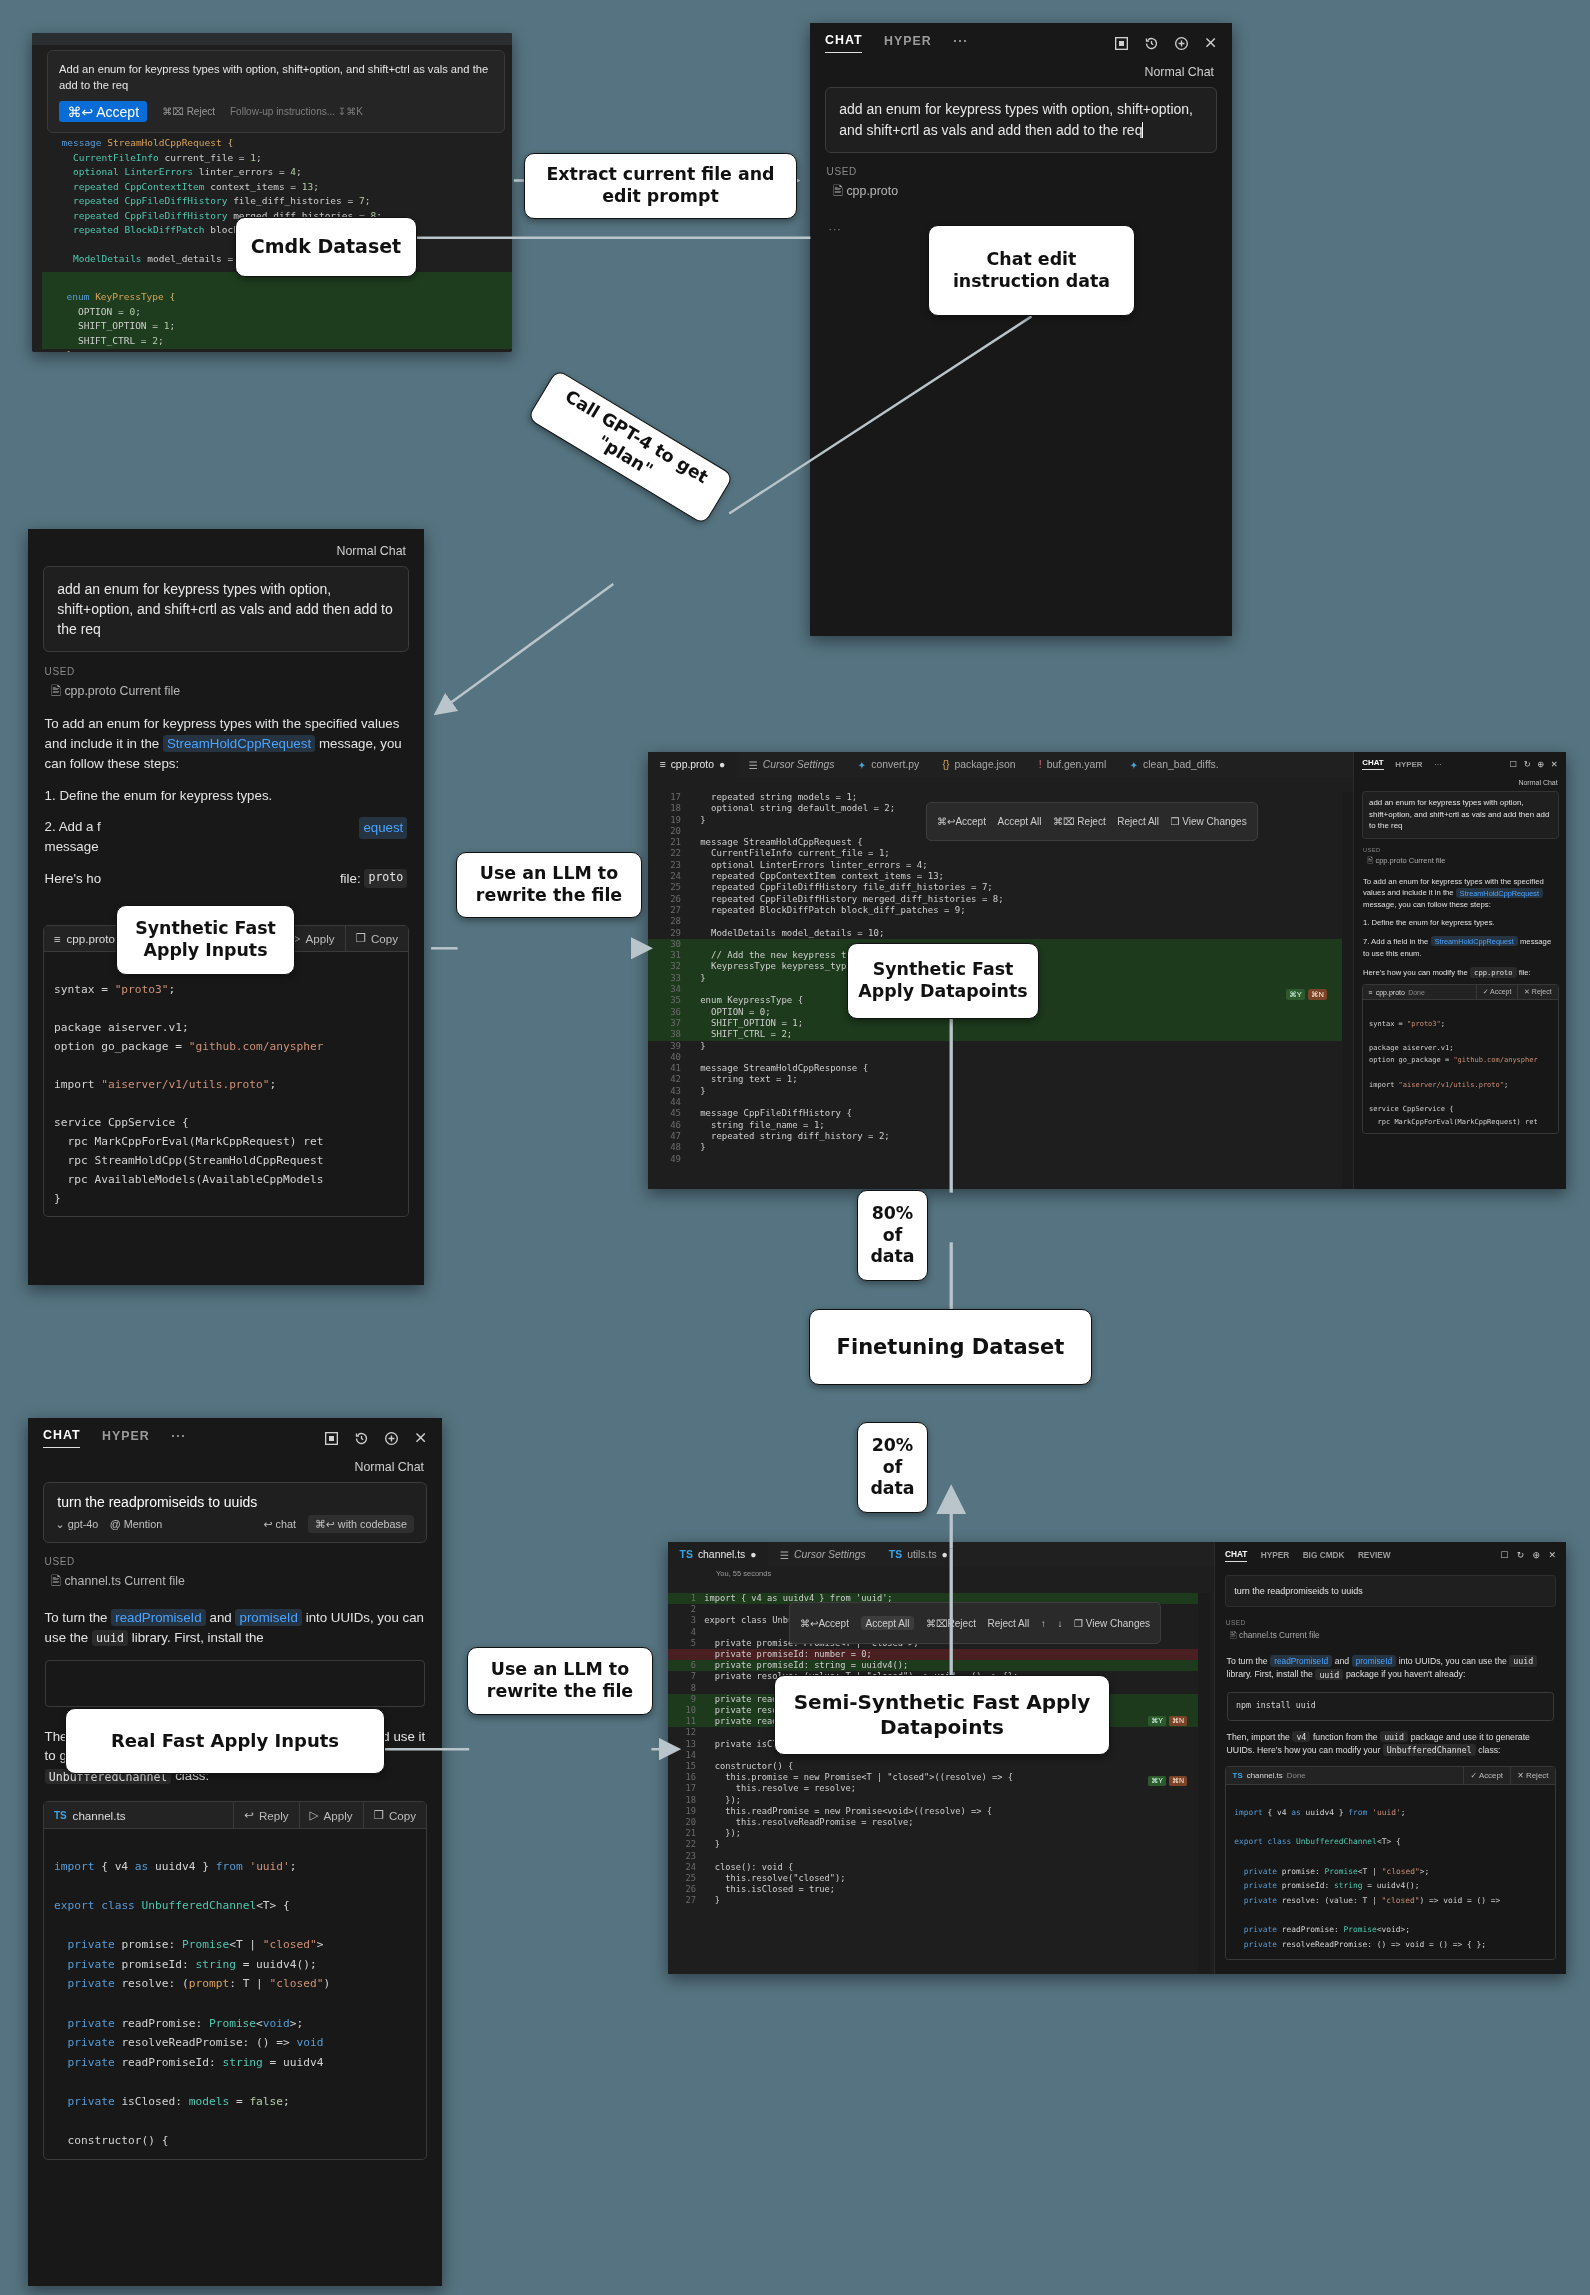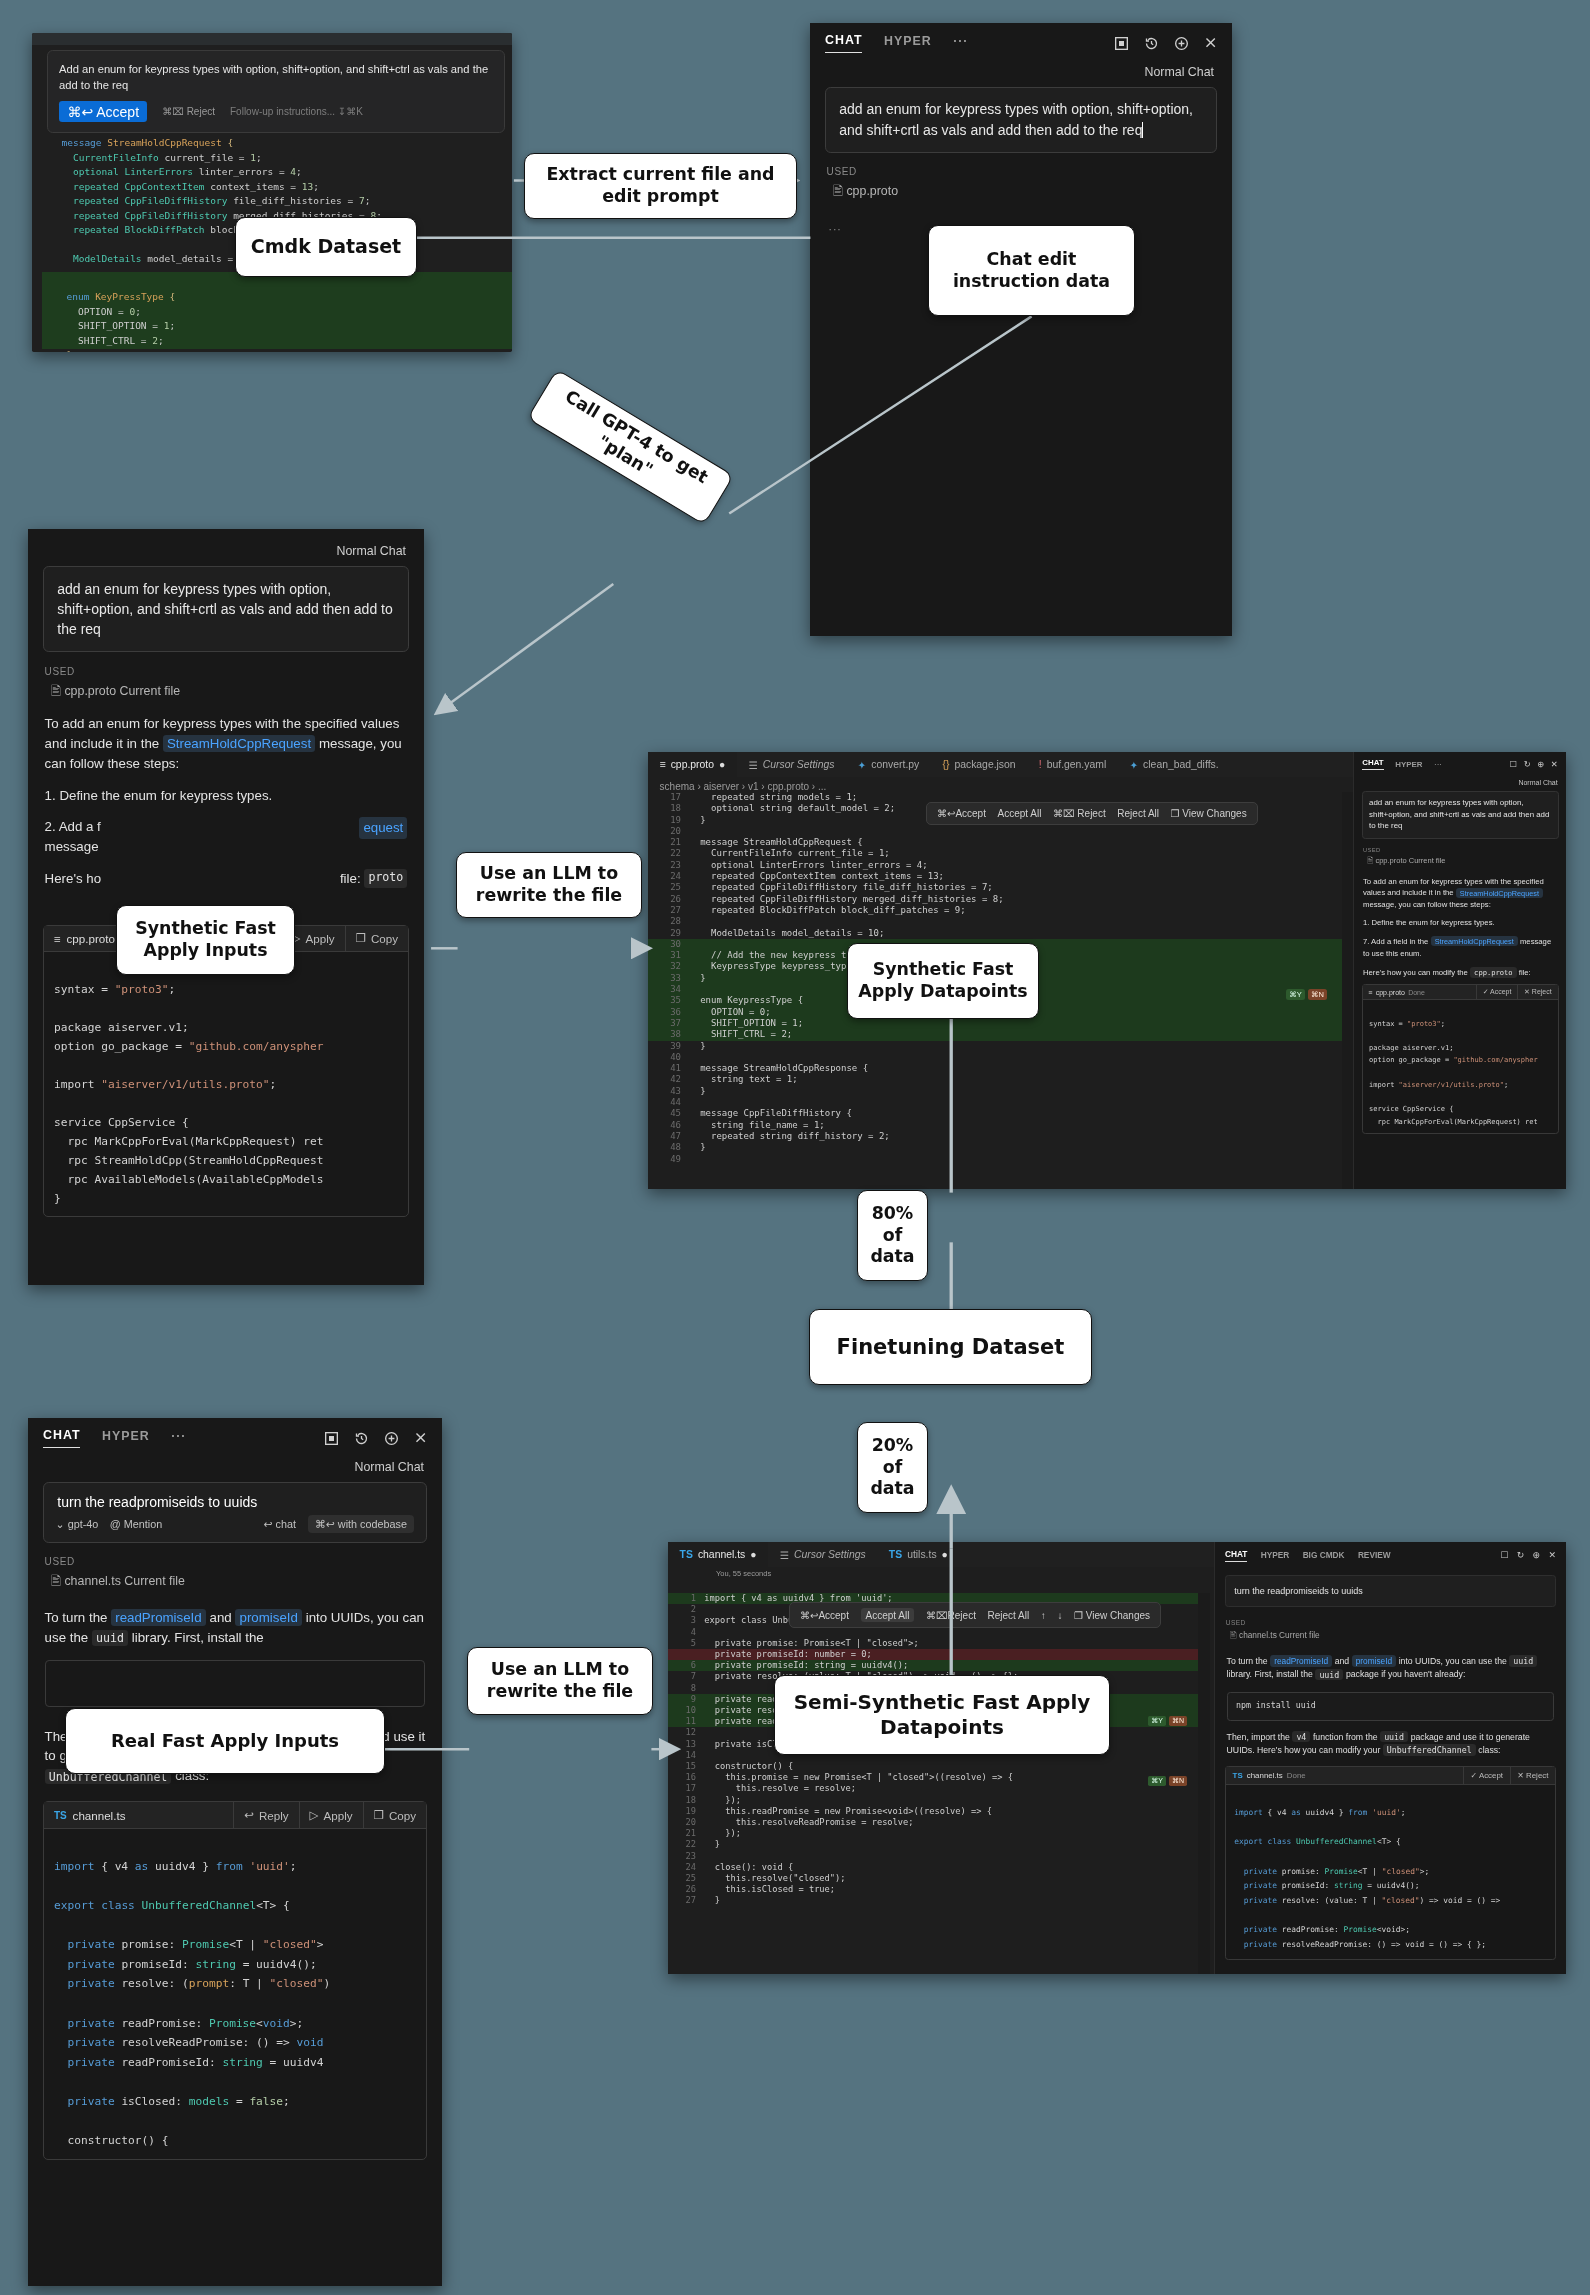--- a/index.html
+++ b/index.html
@@ -51,21 +51,21 @@
   .cbox-body{padding:8.3px 10px;font-size:11.6px;line-height:1.55;}
 
   
   .tabbar{display:flex;align-items:center;background:#202020;height:25px;font-size:10.4px;color:#a9a9a9;}
   .tabbar .t{display:flex;align-items:center;gap:5px;padding:0 11.6px;height:100%;}
   .tabbar .t.active{background:#1e1e1e;color:#e8e8e8;}
   .breadcrumb{font-size:10px;color:#9a9a9a;padding:4.1px 11.6px;background:#1e1e1e;}
   .gutter{color:#666;text-align:right;}
   .accepttool{
     position:absolute;background:#2a2a2a;border:0.8px solid #3d3d3d;border-radius:5px;
-    display:flex;gap:11.6px;align-items:center;padding:5px 10px;font-size:10px;color:#cfcfcf;
+    display:flex;gap:11.6px;align-items:center;padding:13px 10px;font-size:10px;color:#cfcfcf;
     white-space:nowrap;
   }
   .kbd{background:#2e2e2e;border-radius:2.5px;padding:0 3.3px;}
 </style>
 </head>
 <body>
 
 <div class="panel shadow dark" style="left:31.5px;top:33px;width:480px;height:319px;background:#1f1f1f;border-radius:1.7px;">
   <div style="position:absolute;left:0;top:0;width:100%;height:11.6px;background:#2a2e30;"></div>
 
@@ -239,21 +239,20 @@
       </span>
     <span style="margin-left:auto;display:flex;gap:8.3px;padding-right:8.3px;color:#a9a9a9;">
       <span>◈</span>
       <span>◇</span>
       <span>◉</span>
       <span>◑</span>
       <span>◫</span>
       <span>⋯</span>
     </span>
   </div>
-  <div class="breadcrumb">schema › aiserver › v1 › cpp.proto › ...</div>
 
   <div style="position:absolute;left:0;top:40px;width:694px;bottom:0;background:#1e1e1e;overflow:hidden;">
     <div id="ide-mid-lines" class="code" style="font-size:9px;line-height:11.3px;"><div style="display: flex; white-space: pre;"><span class="gutter" style="width: 33px; padding-right: 8.3px; flex: 0 0 auto; color: rgb(107, 107, 107);">17</span><span style="color: rgb(207, 207, 207);">    repeated string models = 1;</span></div><div style="display: flex; white-space: pre;"><span class="gutter" style="width: 33px; padding-right: 8.3px; flex: 0 0 auto; color: rgb(107, 107, 107);">18</span><span style="color: rgb(207, 207, 207);">    optional string default_model = 2;</span></div><div style="display: flex; white-space: pre;"><span class="gutter" style="width: 33px; padding-right: 8.3px; flex: 0 0 auto; color: rgb(107, 107, 107);">19</span><span style="color: rgb(207, 207, 207);">  }</span></div><div style="display: flex; white-space: pre;"><span class="gutter" style="width: 33px; padding-right: 8.3px; flex: 0 0 auto; color: rgb(107, 107, 107);">20</span><span style="color: rgb(207, 207, 207);"></span></div><div style="display: flex; white-space: pre;"><span class="gutter" style="width: 33px; padding-right: 8.3px; flex: 0 0 auto; color: rgb(107, 107, 107);">21</span><span style="color: rgb(207, 207, 207);">  message StreamHoldCppRequest {</span></div><div style="display: flex; white-space: pre;"><span class="gutter" style="width: 33px; padding-right: 8.3px; flex: 0 0 auto; color: rgb(107, 107, 107);">22</span><span style="color: rgb(207, 207, 207);">    CurrentFileInfo current_file = 1;</span></div><div style="display: flex; white-space: pre;"><span class="gutter" style="width: 33px; padding-right: 8.3px; flex: 0 0 auto; color: rgb(107, 107, 107);">23</span><span style="color: rgb(207, 207, 207);">    optional LinterErrors linter_errors = 4;</span></div><div style="display: flex; white-space: pre;"><span class="gutter" style="width: 33px; padding-right: 8.3px; flex: 0 0 auto; color: rgb(107, 107, 107);">24</span><span style="color: rgb(207, 207, 207);">    repeated CppContextItem context_items = 13;</span></div><div style="display: flex; white-space: pre;"><span class="gutter" style="width: 33px; padding-right: 8.3px; flex: 0 0 auto; color: rgb(107, 107, 107);">25</span><span style="color: rgb(207, 207, 207);">    repeated CppFileDiffHistory file_diff_histories = 7;</span></div><div style="display: flex; white-space: pre;"><span class="gutter" style="width: 33px; padding-right: 8.3px; flex: 0 0 auto; color: rgb(107, 107, 107);">26</span><span style="color: rgb(207, 207, 207);">    repeated CppFileDiffHistory merged_diff_histories = 8;</span></div><div style="display: flex; white-space: pre;"><span class="gutter" style="width: 33px; padding-right: 8.3px; flex: 0 0 auto; color: rgb(107, 107, 107);">27</span><span style="color: rgb(207, 207, 207);">    repeated BlockDiffPatch block_diff_patches = 9;</span></div><div style="display: flex; white-space: pre;"><span class="gutter" style="width: 33px; padding-right: 8.3px; flex: 0 0 auto; color: rgb(107, 107, 107);">28</span><span style="color: rgb(207, 207, 207);"></span></div><div style="display: flex; white-space: pre;"><span class="gutter" style="width: 33px; padding-right: 8.3px; flex: 0 0 auto; color: rgb(107, 107, 107);">29</span><span style="color: rgb(207, 207, 207);">    ModelDetails model_details = 10;</span></div><div style="display: flex; white-space: pre; background: rgb(29, 58, 29);"><span class="gutter" style="width: 33px; padding-right: 8.3px; flex: 0 0 auto; color: rgb(107, 107, 107);">30</span><span style="color: rgb(207, 207, 207);"></span></div><div style="display: flex; white-space: pre; background: rgb(29, 58, 29);"><span class="gutter" style="width: 33px; padding-right: 8.3px; flex: 0 0 auto; color: rgb(107, 107, 107);">31</span><span style="color: rgb(207, 207, 207);">    // Add the new keypress type field</span></div><div style="display: flex; white-space: pre; background: rgb(29, 58, 29);"><span class="gutter" style="width: 33px; padding-right: 8.3px; flex: 0 0 auto; color: rgb(107, 107, 107);">32</span><span style="color: rgb(207, 207, 207);">    KeypressType keypress_type = 11;</span></div><div style="display: flex; white-space: pre; background: rgb(29, 58, 29);"><span class="gutter" style="width: 33px; padding-right: 8.3px; flex: 0 0 auto; color: rgb(107, 107, 107);">33</span><span style="color: rgb(207, 207, 207);">  }</span></div><div style="display: flex; white-space: pre; background: rgb(29, 58, 29);"><span class="gutter" style="width: 33px; padding-right: 8.3px; flex: 0 0 auto; color: rgb(107, 107, 107);">34</span><span style="color: rgb(207, 207, 207);"></span></div><div style="display: flex; white-space: pre; background: rgb(29, 58, 29);"><span class="gutter" style="width: 33px; padding-right: 8.3px; flex: 0 0 auto; color: rgb(107, 107, 107);">35</span><span style="color: rgb(207, 207, 207);">  enum KeypressType {</span></div><div style="display: flex; white-space: pre; background: rgb(29, 58, 29);"><span class="gutter" style="width: 33px; padding-right: 8.3px; flex: 0 0 auto; color: rgb(107, 107, 107);">36</span><span style="color: rgb(207, 207, 207);">    OPTION = 0;</span></div><div style="display: flex; white-space: pre; background: rgb(29, 58, 29);"><span class="gutter" style="width: 33px; padding-right: 8.3px; flex: 0 0 auto; color: rgb(107, 107, 107);">37</span><span style="color: rgb(207, 207, 207);">    SHIFT_OPTION = 1;</span></div><div style="display: flex; white-space: pre; background: rgb(29, 58, 29);"><span class="gutter" style="width: 33px; padding-right: 8.3px; flex: 0 0 auto; color: rgb(107, 107, 107);">38</span><span style="color: rgb(207, 207, 207);">    SHIFT_CTRL = 2;</span></div><div style="display: flex; white-space: pre;"><span class="gutter" style="width: 33px; padding-right: 8.3px; flex: 0 0 auto; color: rgb(107, 107, 107);">39</span><span style="color: rgb(207, 207, 207);">  }</span></div><div style="display: flex; white-space: pre;"><span class="gutter" style="width: 33px; padding-right: 8.3px; flex: 0 0 auto; color: rgb(107, 107, 107);">40</span><span style="color: rgb(207, 207, 207);"></span></div><div style="display: flex; white-space: pre;"><span class="gutter" style="width: 33px; padding-right: 8.3px; flex: 0 0 auto; color: rgb(107, 107, 107);">41</span><span style="color: rgb(207, 207, 207);">  message StreamHoldCppResponse {</span></div><div style="display: flex; white-space: pre;"><span class="gutter" style="width: 33px; padding-right: 8.3px; flex: 0 0 auto; color: rgb(107, 107, 107);">42</span><span style="color: rgb(207, 207, 207);">    string text = 1;</span></div><div style="display: flex; white-space: pre;"><span class="gutter" style="width: 33px; padding-right: 8.3px; flex: 0 0 auto; color: rgb(107, 107, 107);">43</span><span style="color: rgb(207, 207, 207);">  }</span></div><div style="display: flex; white-space: pre;"><span class="gutter" style="width: 33px; padding-right: 8.3px; flex: 0 0 auto; color: rgb(107, 107, 107);">44</span><span style="color: rgb(207, 207, 207);"></span></div><div style="display: flex; white-space: pre;"><span class="gutter" style="width: 33px; padding-right: 8.3px; flex: 0 0 auto; color: rgb(107, 107, 107);">45</span><span style="color: rgb(207, 207, 207);">  message CppFileDiffHistory {</span></div><div style="display: flex; white-space: pre;"><span class="gutter" style="width: 33px; padding-right: 8.3px; flex: 0 0 auto; color: rgb(107, 107, 107);">46</span><span style="color: rgb(207, 207, 207);">    string file_name = 1;</span></div><div style="display: flex; white-space: pre;"><span class="gutter" style="width: 33px; padding-right: 8.3px; flex: 0 0 auto; color: rgb(107, 107, 107);">47</span><span style="color: rgb(207, 207, 207);">    repeated string diff_history = 2;</span></div><div style="display: flex; white-space: pre;"><span class="gutter" style="width: 33px; padding-right: 8.3px; flex: 0 0 auto; color: rgb(107, 107, 107);">48</span><span style="color: rgb(207, 207, 207);">  }</span></div><div style="display: flex; white-space: pre;"><span class="gutter" style="width: 33px; padding-right: 8.3px; flex: 0 0 auto; color: rgb(107, 107, 107);">49</span><span style="color: rgb(207, 207, 207);"></span></div></div>
   </div>
 
   <div class="accepttool" style="left:278px;top:50px;">
     <span>⌘↩Accept</span>
     <span>Accept All</span>
     <span>⌘⌧ Reject</span>
     <span>Reject All</span>

